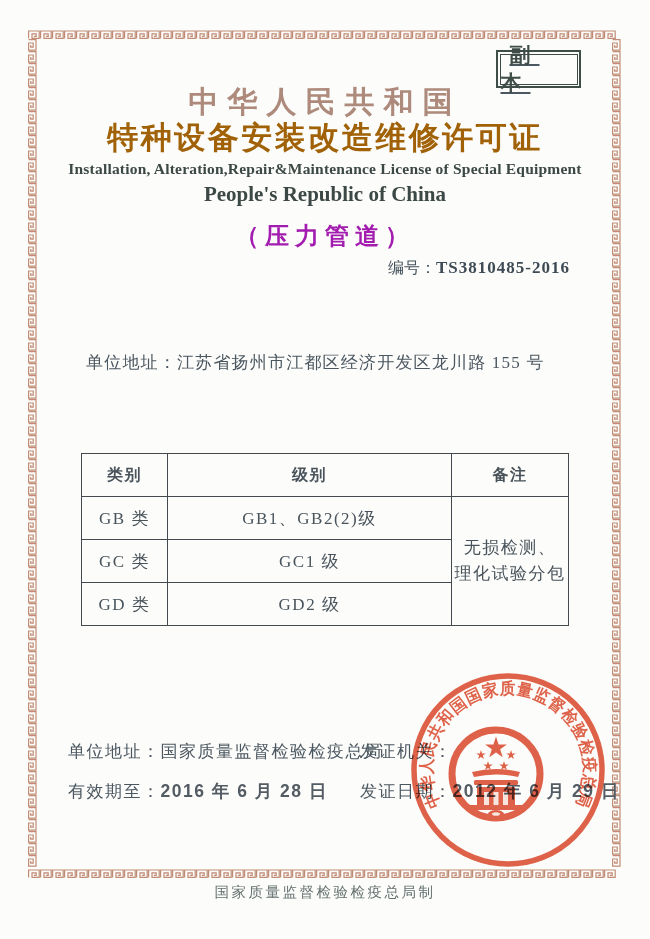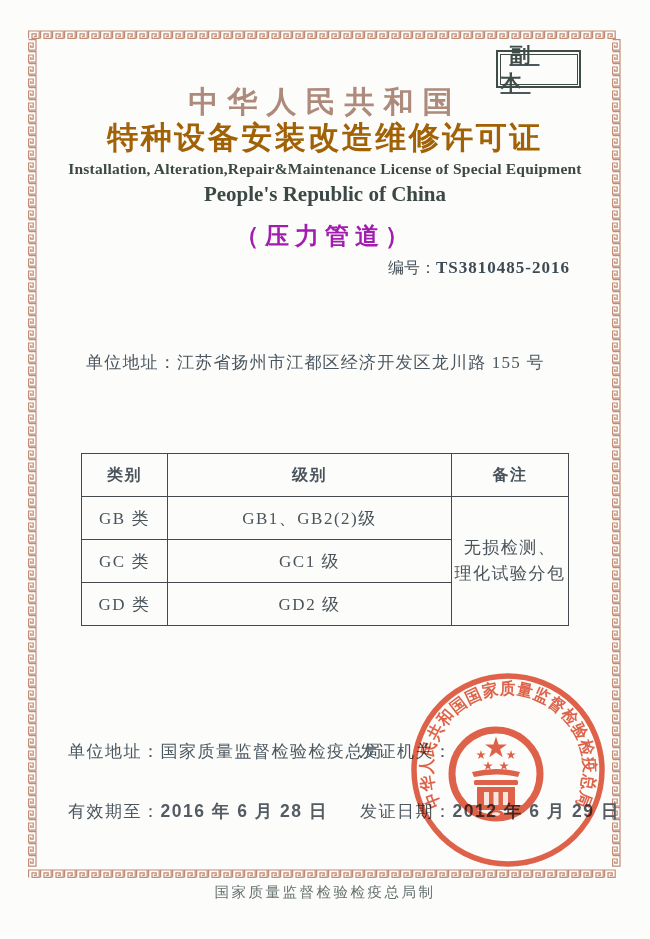--- a/index.html
+++ b/index.html
@@ -47,21 +47,21 @@
   table.license th,table.license td{
     border:1.6px solid #44494d;text-align:center;vertical-align:middle;
     letter-spacing:1.5px;padding:0;
   }
   table.license th{font-size:16px;font-weight:600;height:42px;}
   table.license td{height:42px;margin-top:40px;}
   td.remark{text-align:left;padding-left:10px;line-height:1.55;letter-spacing:1px;}
 
   .footer-label{font-size:17px;color:#4b5760;letter-spacing:1.5px;}
   .row-approval{top:740px;}
-  .row-dates{top:779px;margin-top:20px;}
+  .row-dates{top:779px;}
   .pos-left{left:68px;}
   .pos-right{left:360px;}
   .date-val{
     font-family:"Liberation Sans", sans-serif;font-size:17.5px;font-weight:600;
     color:#535b63;letter-spacing:1.5px;
   }
 
   .made-by{top:883px;font-size:14.5px;color:#64706f;letter-spacing:2.5px;}
 
   .frame-svg{left:0;top:0;pointer-events:none;}

